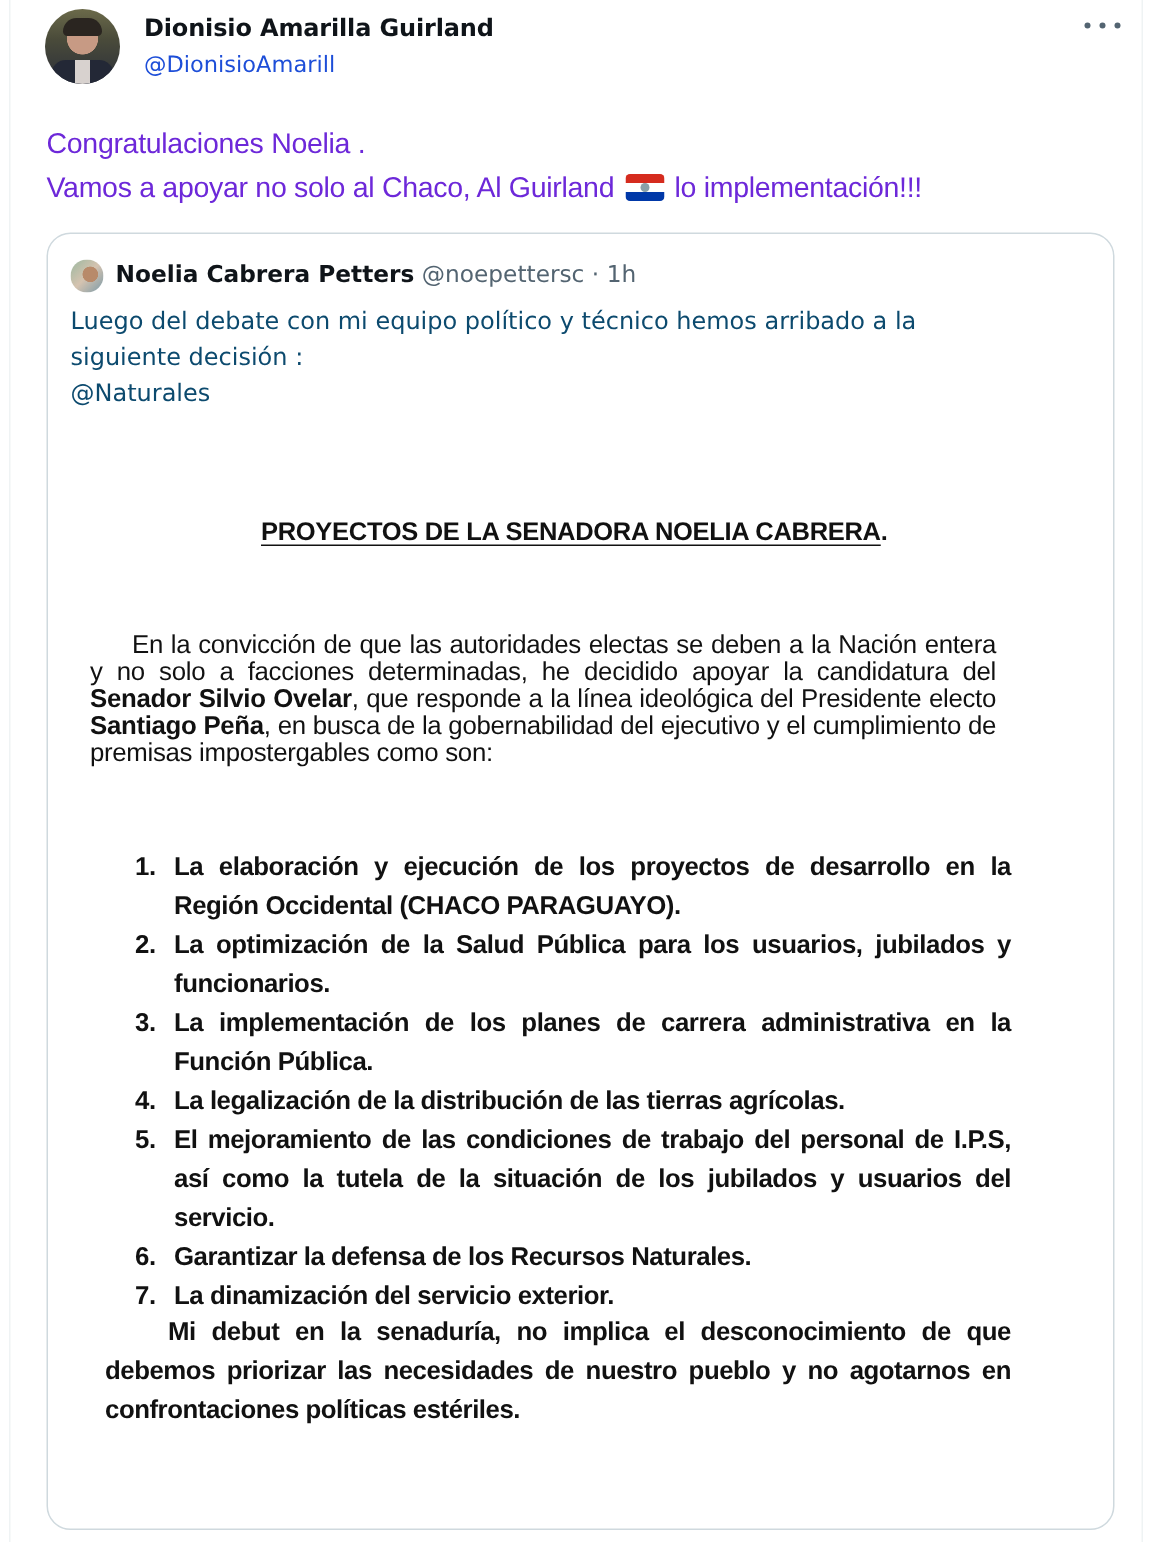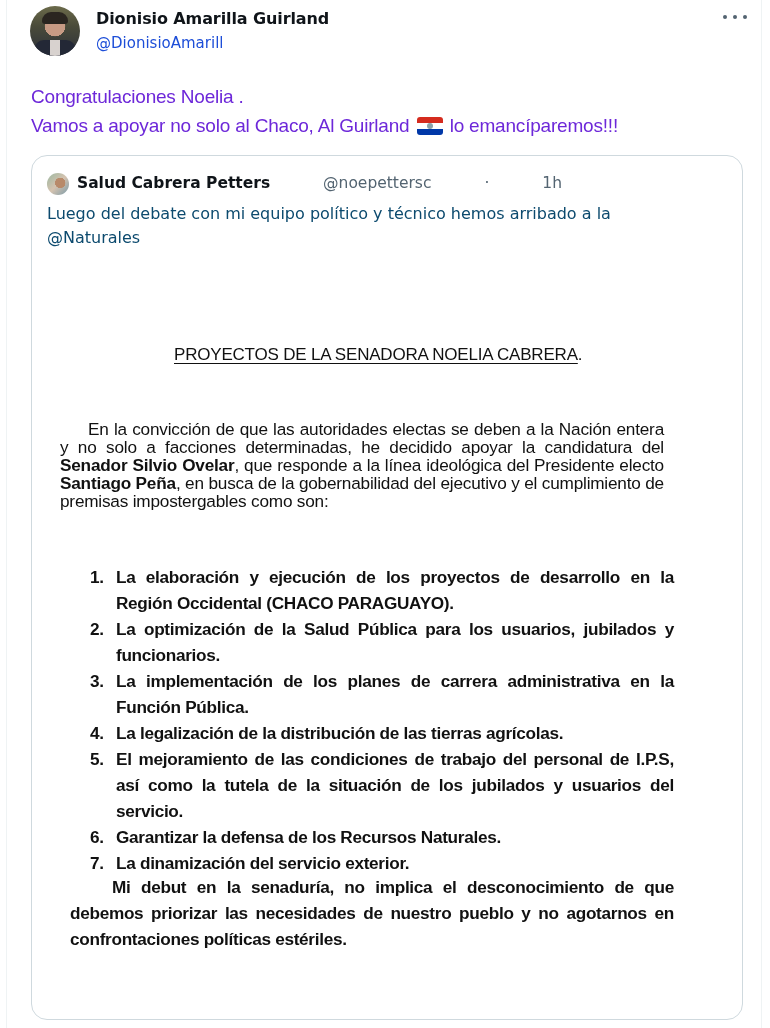--- a/index.html
+++ b/index.html
@@ -131,21 +131,21 @@
                   linear-gradient(135deg, #9bb8a0 0%, #d5c3b0 50%, #7a9aa8 100%);
     }
     .q-header {
       position: absolute;
       left: 45px;
       top: 18px;
       font-size: 15.5px;
       white-space: nowrap;
     }
     .q-name { font-weight: bold; color: #0f1419; }
-    .q-handle, .q-dot, .q-time { color: #536471; margin-left: 48px; }
+    .q-handle, .q-dot, .q-time { color: #536471; }
     .q-text {
       position: absolute;
       left: 15px;
       top: 46px;
       width: 680px;
       font-size: 16px;
       line-height: 24px;
       color: #0c4a6e;
     }
     .doc {
@@ -154,21 +154,21 @@
       top: 170px;
       width: 710px;
       font-family: "Liberation Sans", sans-serif;
       color: #111;
     }
     .doc-title {
       position: absolute;
       left: 142px;
       top: 19px;
       font-size: 17px;
-      font-weight: normal;
+      font-weight: bold;
       letter-spacing: -0.2px;
     }
     .doc-title u { text-decoration: underline; text-underline-offset: 3px; }
     .doc-para {
       position: absolute;
       left: 28px;
       top: 94px;
       width: 604px;
       font-size: 17.2px;
       line-height: 18px;
@@ -224,33 +224,34 @@
   <div class="user-name">Dionisio Amarilla Guirland</div>
   <div class="user-handle">@DionisioAmarill</div>
   <div class="more-button">
     <span></span>
     <span></span>
     <span></span>
   </div>
 
   <div class="tweet-text">
     <div>Congratulaciones Noelia .</div>
-    <div><span>Vamos a apoyar no solo al Chaco, Al Guirland</span> <span class="flag"><div class="r"></div><div class="w"></div><div class="b"></div><div class="seal"></div></span> <span>lo emancíparemos!!!</span></div>
+    <div><span>Vamos a apoyar no solo al Chaco, Al Guirland</span> <span class="flag"><div class="r"></div><div class="w"></div><div class="b"></div><div class="seal"></div></span> <span>lo implementación!!!</span></div>
   </div>
 
   <div class="quote-card">
     <div class="q-avatar"></div>
     <div class="q-header">
-      <span class="q-name">Salud Cabrera Petters</span>
+      <span class="q-name">Noelia Cabrera Petters</span>
       <span class="q-handle">@noepettersc</span>
       <span class="q-dot">·</span>
       <span class="q-time">1h</span>
     </div>
     <div class="q-text">
       <div>Luego del debate con mi equipo político y técnico hemos arribado a la</div>
+      <div>siguiente decisión :</div>
       <div>@Naturales</div>
     </div>
 
     <div class="doc">
       <div class="doc-title"><u>PROYECTOS DE LA SENADORA NOELIA CABRERA</u><span>.</span></div>
 
       <div class="doc-para"><span>En la convicción de que las autoridades electas se deben a la Nación entera y no solo a facciones determinadas, he decidido apoyar la candidatura del </span><b>Senador Silvio Ovelar</b><span>, que responde a la línea ideológica del Presidente electo </span><b>Santiago Peña</b><span>, en busca de la gobernabilidad del ejecutivo y el cumplimiento de premisas impostergables como son:</span></div>
 
       <ul class="doc-list">
         <li><span class="num">1.</span><span>La elaboración y ejecución de los proyectos de desarrollo en la Región Occidental (CHACO PARAGUAYO).</span></li>

